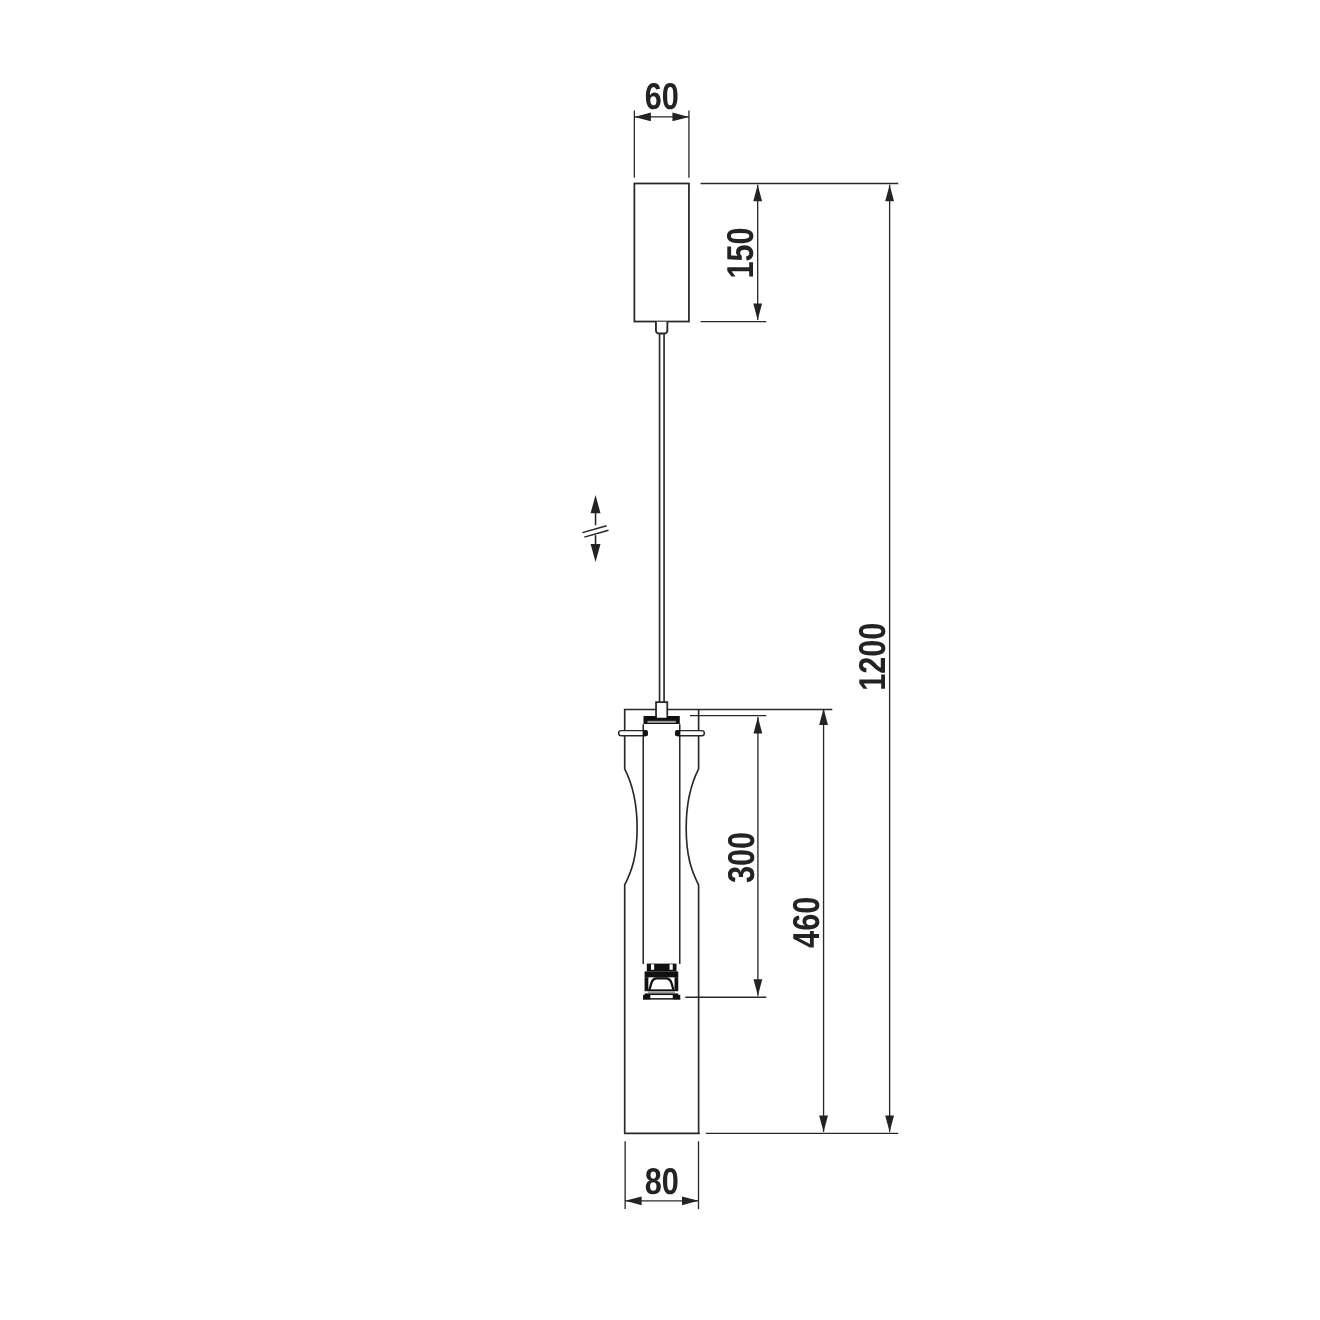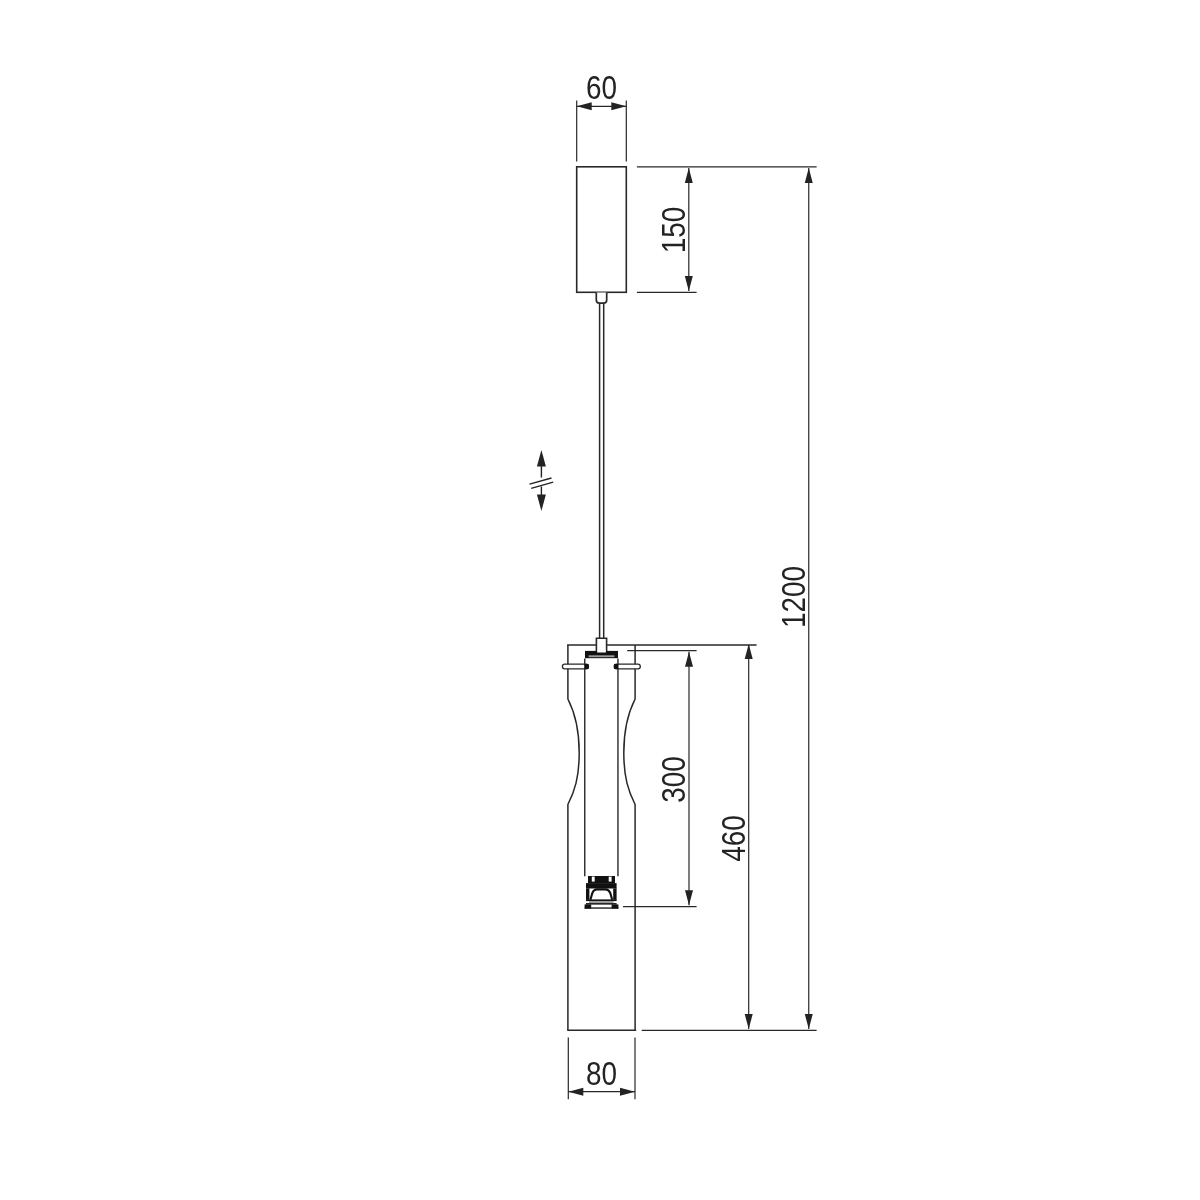--- a/index.html
+++ b/index.html
@@ -1,16 +1,16 @@
 <!DOCTYPE html>
 <html><head>
 <meta charset="utf-8">
 <style>
   html,body{margin:0;padding:0;background:#ffffff;}
-  .wrap{width:1200px;height:1200px;position:relative;background:#ffffff;}
+  .wrap{width:1200px;height:1200px;position:relative;background:#ffffff;font-weight:bold;}
   text{font-family:"Liberation Sans",sans-serif;font-size:34px;fill:#232323;}
 </style>
 </head>
 <body>
 <div class="wrap">
 <svg width="1200" height="1200" viewBox="0 0 1200 1200" xmlns="http://www.w3.org/2000/svg">
 
   <rect x="0" y="0" width="1200" height="1200" fill="#ffffff"></rect>
 
   <g stroke="#282828" fill="none" stroke-width="1.4">

